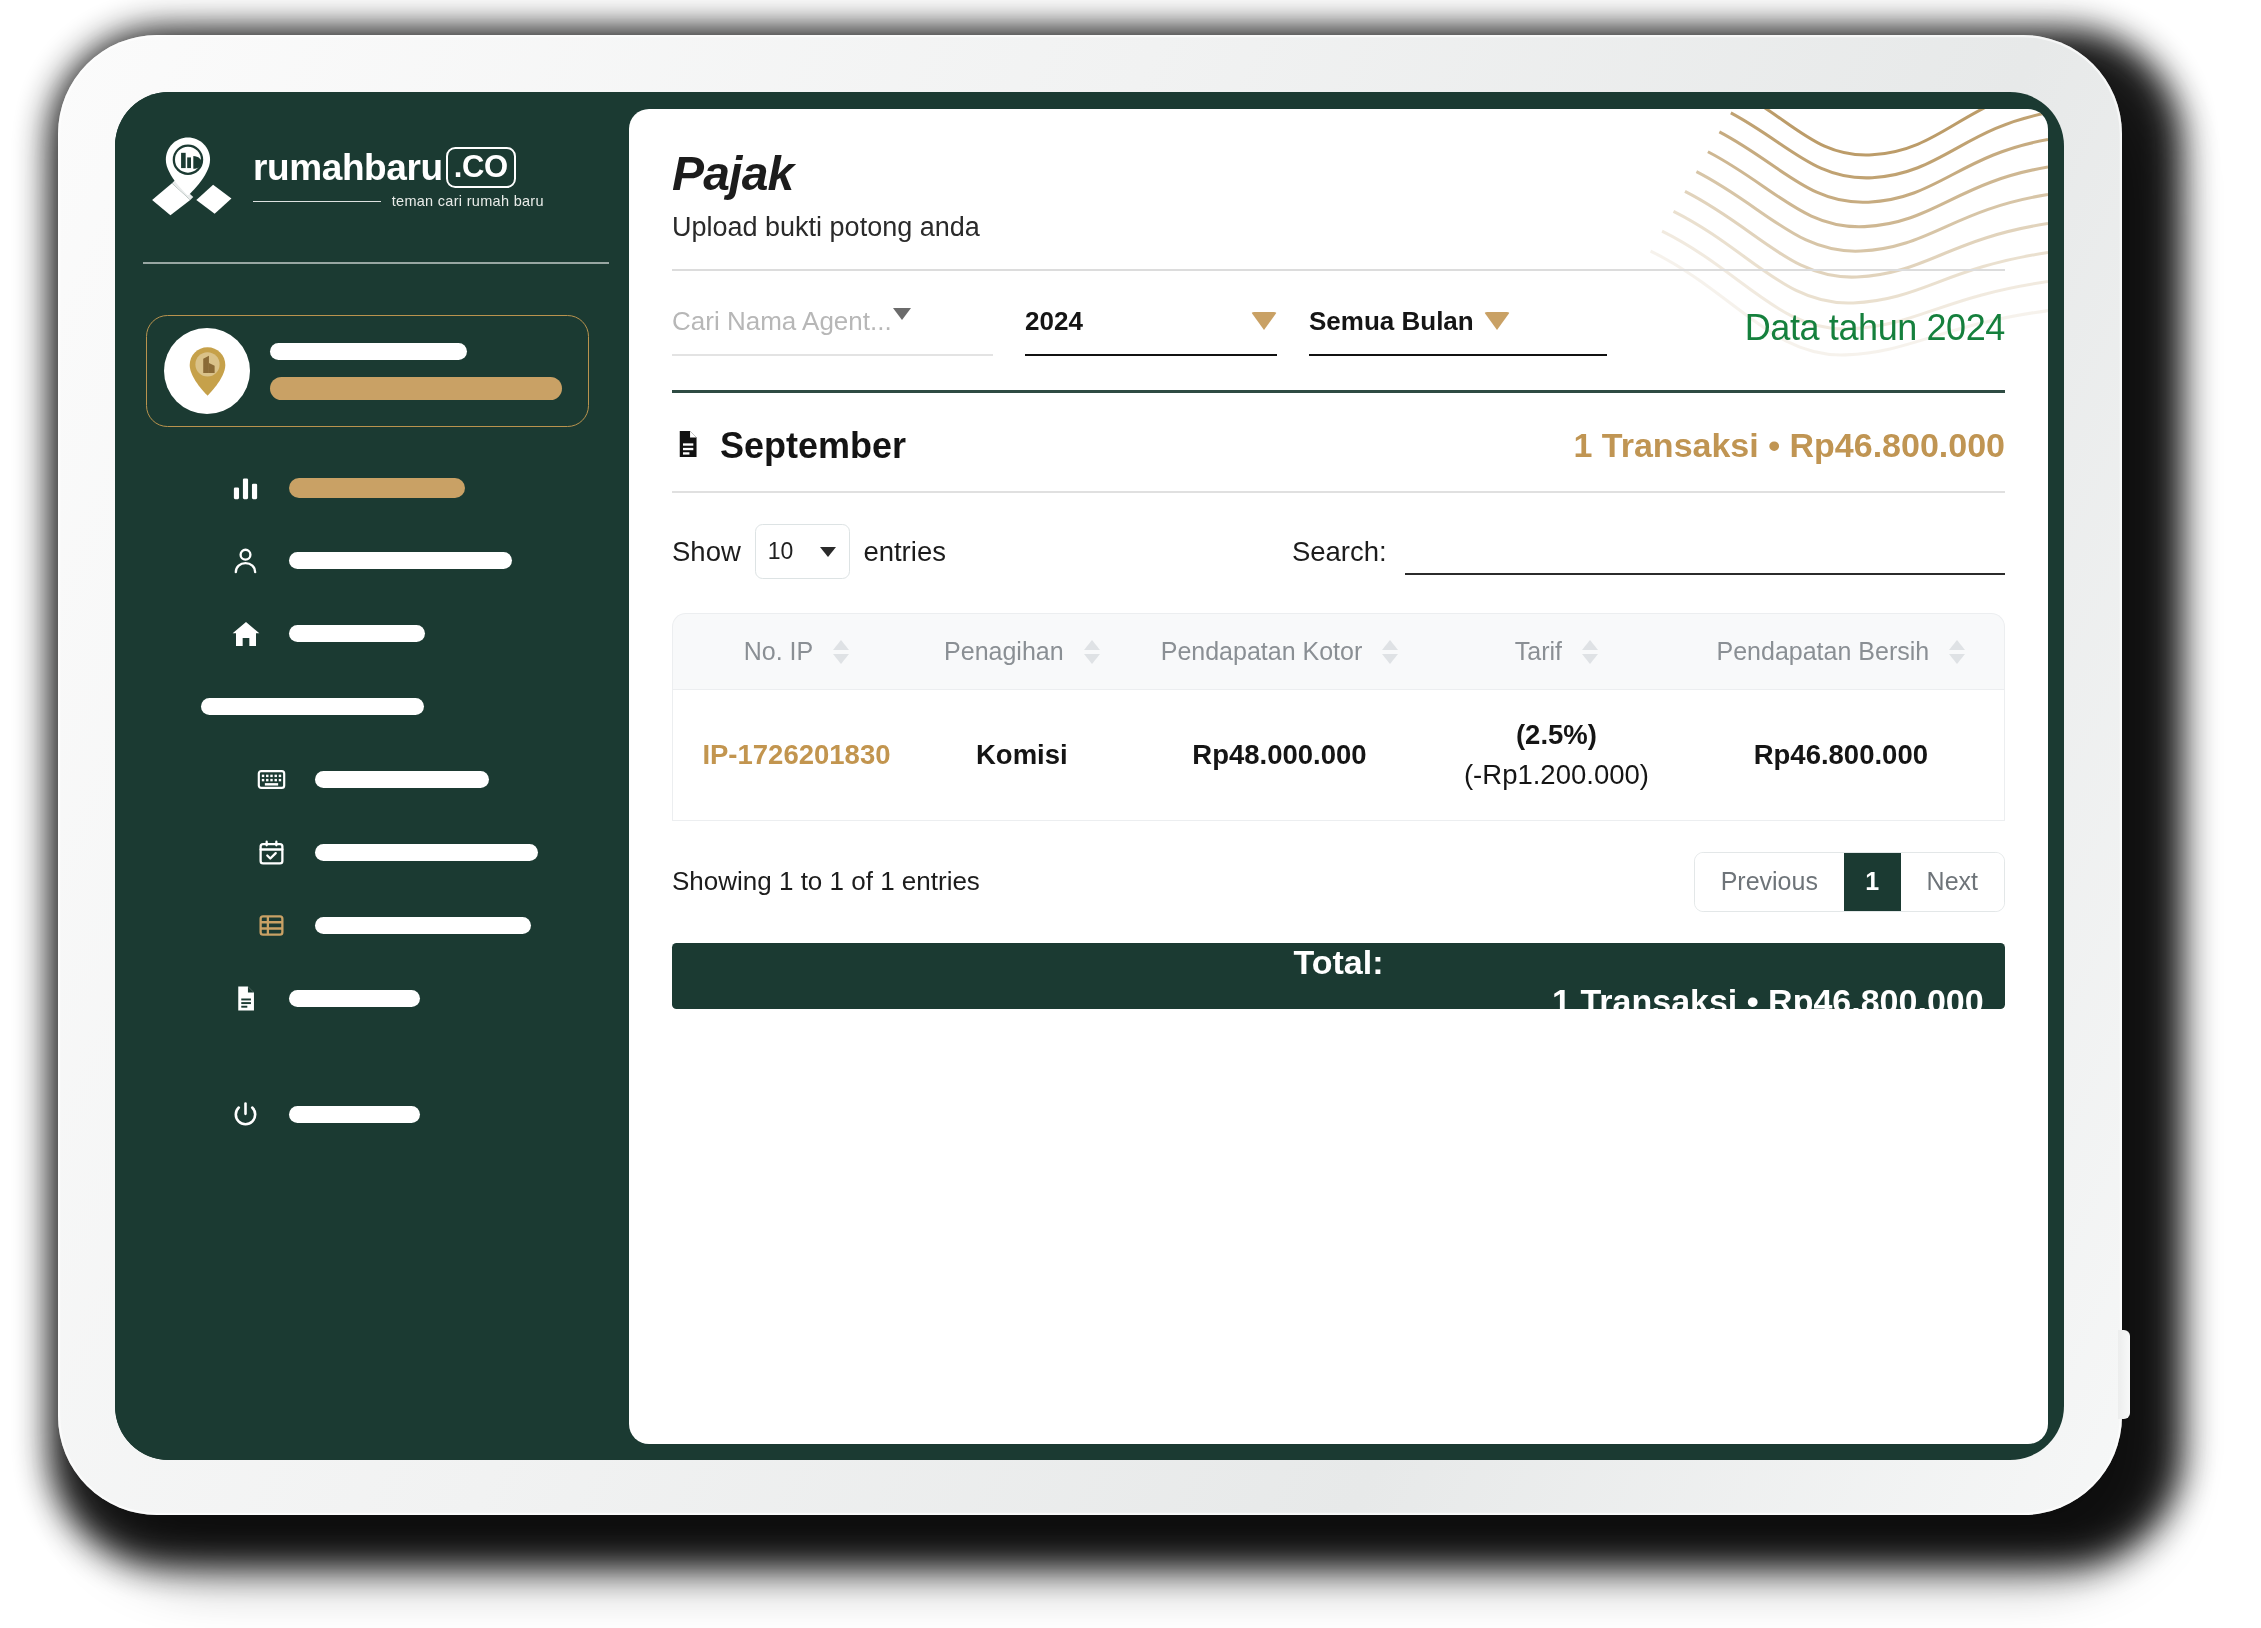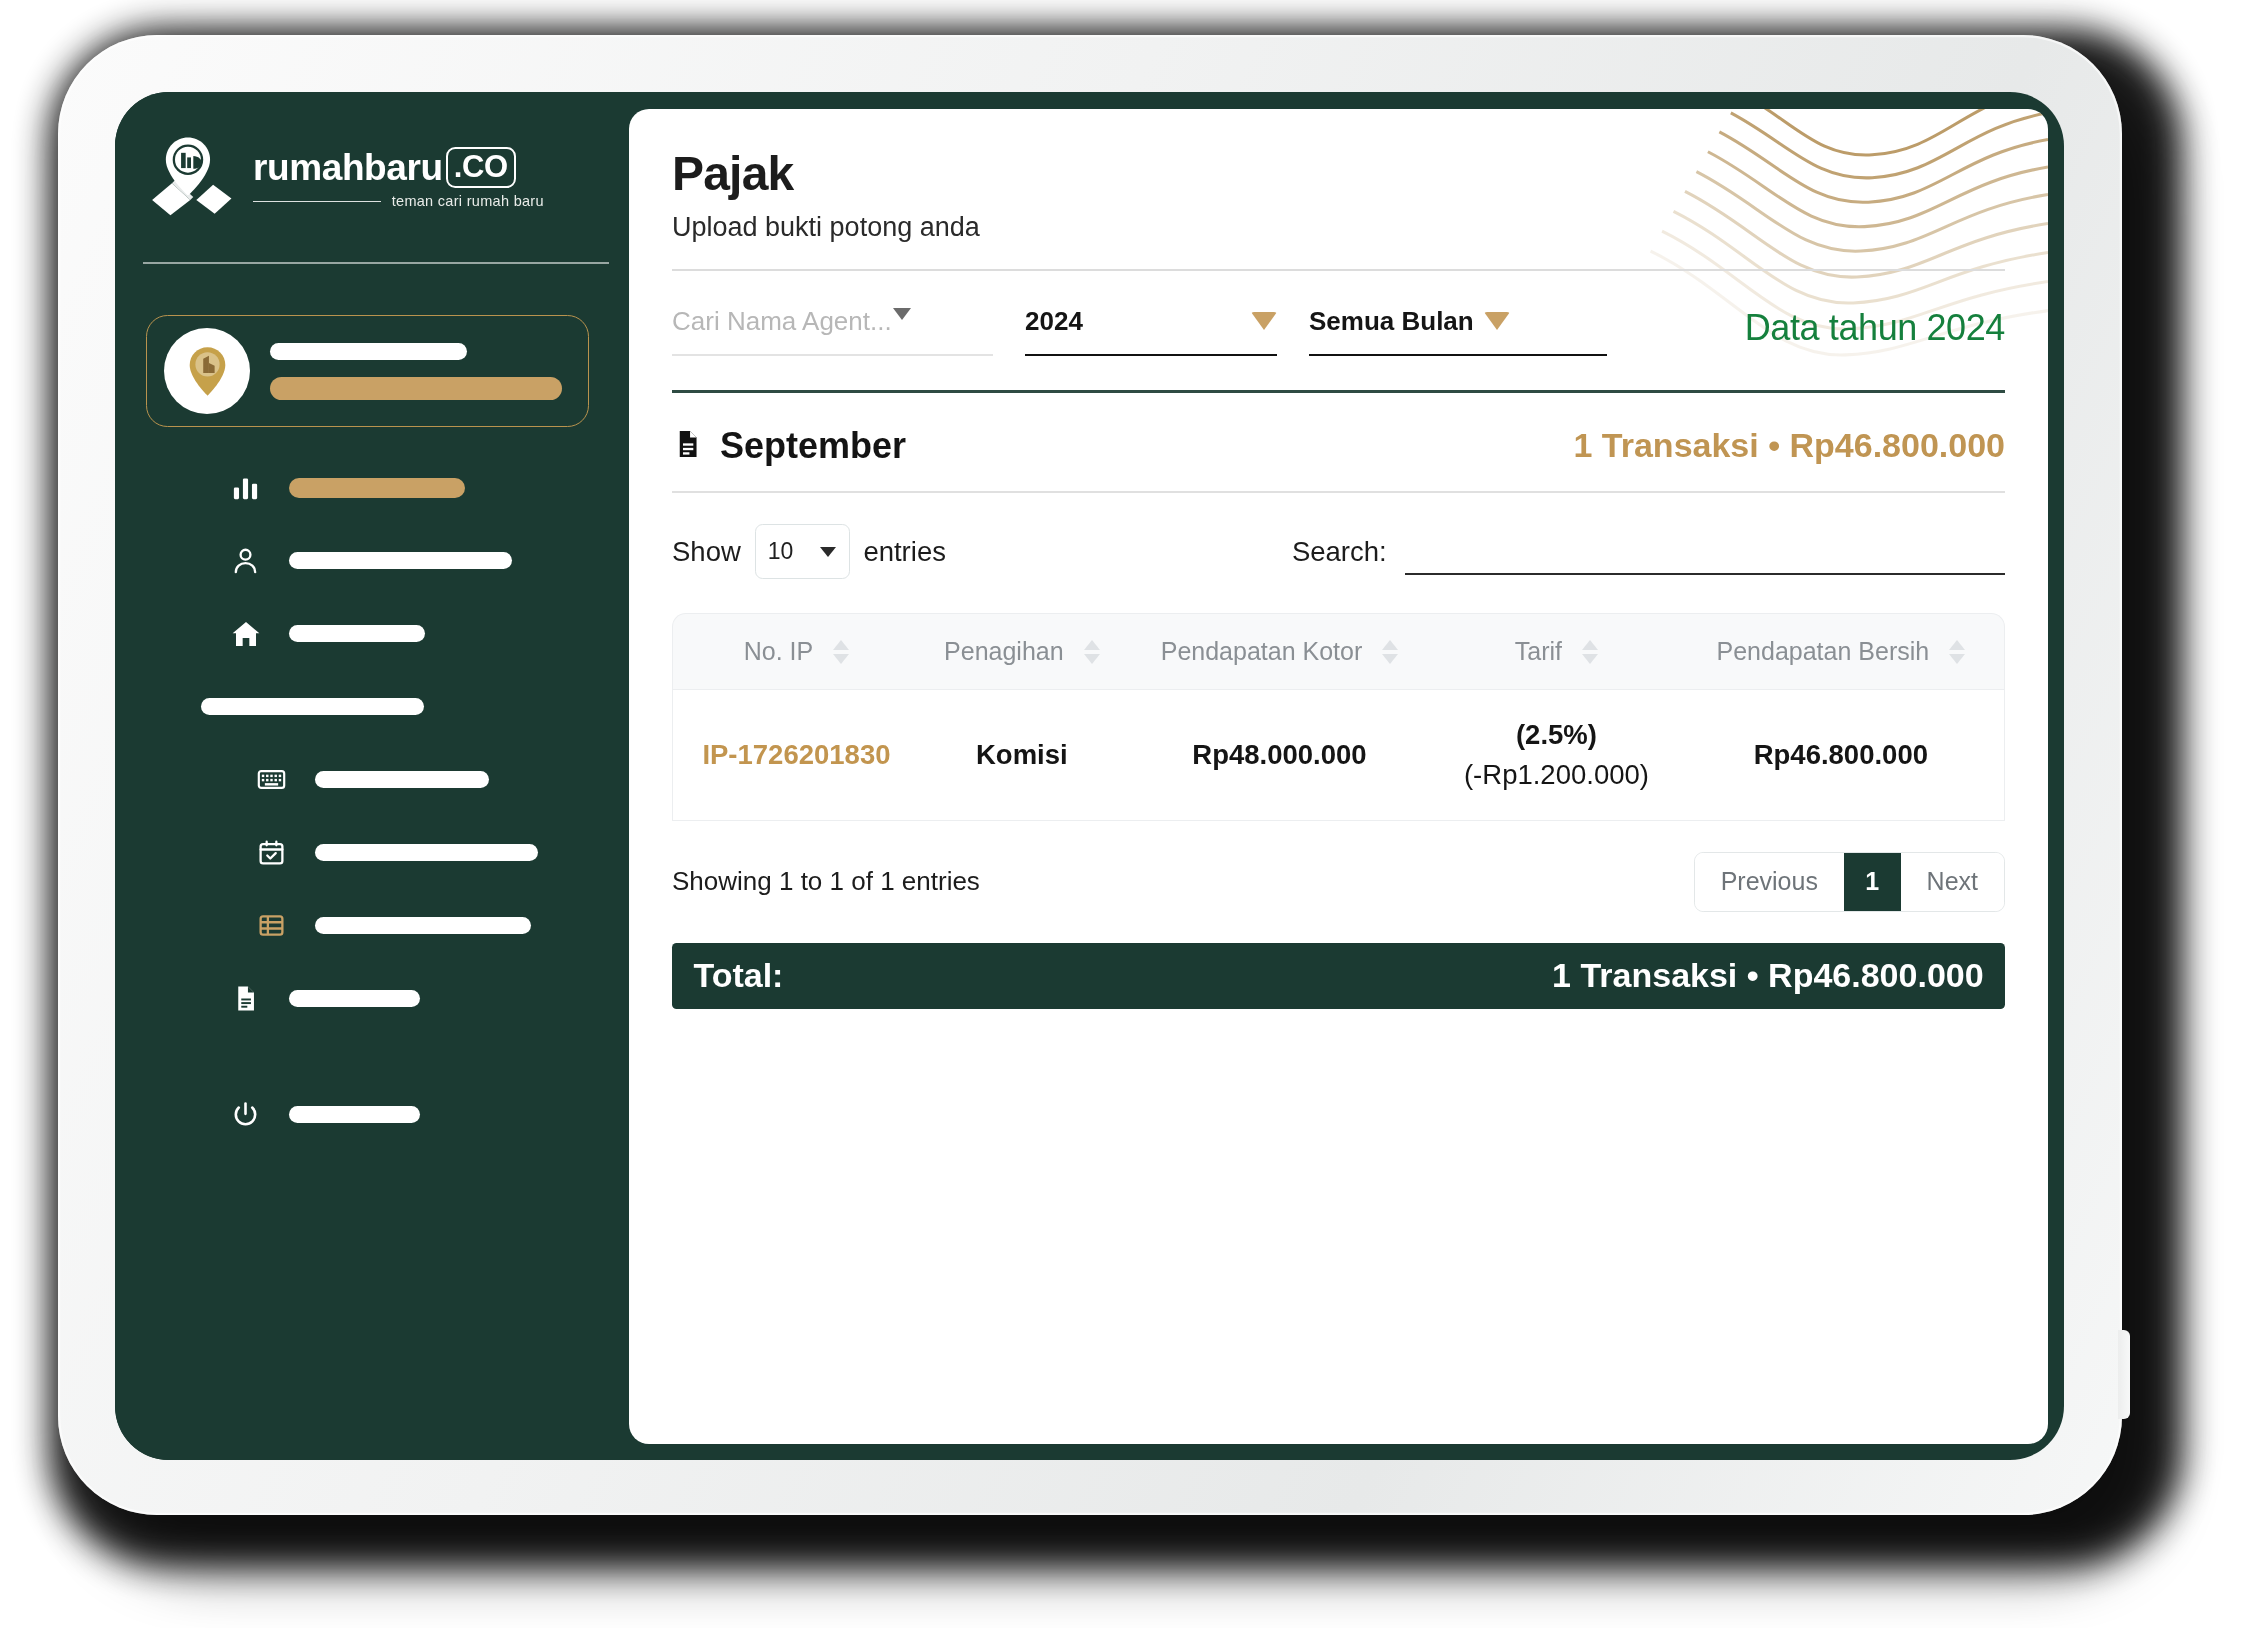--- a/index.html
+++ b/index.html
@@ -75,21 +75,21 @@
   .nav-icon{width:35px;height:35px;flex:0 0 auto;display:flex;align-items:center;justify-content:center;}
 
   
   .content{
     position:absolute;left:514px;top:17px;width:1419px;height:1335px;
     background:#fff;border-radius:20px;overflow:hidden;
   }
   .waves{position:absolute;right:0;top:0;width:535px;height:252px;pointer-events:none;}
 
   .pad{padding:37px 43px 0 43px;position:relative;}
-  .page-title{font-size:48px;font-weight:700;color:#1c1c1c;letter-spacing:-0.8px;margin:0;}
+  .page-title{font-size:48px;font-weight:700;color:#1c1c1c;letter-spacing:-0.8px;margin:0;font-style:italic;}
   .page-sub{font-size:27px;color:#2a2a2a;margin:10.7px 0 0 0;font-weight:400;}
   .hr-light{height:2.3px;background:#dcdcdc;margin:26px 0 0 0;}
 
   .filter-row{display:flex;align-items:center;gap:32px;margin-top:35px;}
   .field{position:relative;}
   .field-line{height:2.3px;background:#111;margin-top:17px;}
   .field-line.soft{background:#e3e3e3;}
   .field-text{font-size:26px;color:#151515;font-weight:600;white-space:nowrap;}
   .field-text.ph{color:#b7b7b7;font-weight:400;}
   .caret-dark{display:inline-block;width:0;height:0;border-left:9.2px solid transparent;border-right:9.2px solid transparent;border-top:12.2px solid #6b6b6b;vertical-align:super;margin-left:1.5px;}
@@ -144,21 +144,21 @@
   .tarif-b{display:block;margin-top:7.6px;font-weight:400;}
 
   .below{display:flex;align-items:center;margin-top:31px;}
   .showing{font-size:26px;color:#1c1c1c;}
   .pager{margin-left:auto;display:flex;border:1.5px solid #e3e7e8;border-radius:9.2px;overflow:hidden;}
   .pg{height:58px;display:flex;align-items:center;padding:0 26px;font-size:25px;color:#6e7479;background:#fff;}
   .pg.active{background:#1b3a32;color:#fff;font-weight:600;padding:0 21.4px;}
 
   .total-bar{
     margin-top:31px;background:#1b3a32;border-radius:4.6px;height:66px;
-    display:flex;align-items:center;padding:0 21.4px;box-sizing:border-box;
+    display:flex;align-items:center;padding:0 21.4px;box-sizing:border-box;flex-direction:column;
   }
   .total-l{font-size:34px;font-weight:700;color:#fff;}
   .total-r{margin-left:auto;font-size:34px;font-weight:700;color:#fff;}
 </style>
 </head>
 <body>
 
 <div id="stage">
 
   <div class="tablet-shadow"></div>

